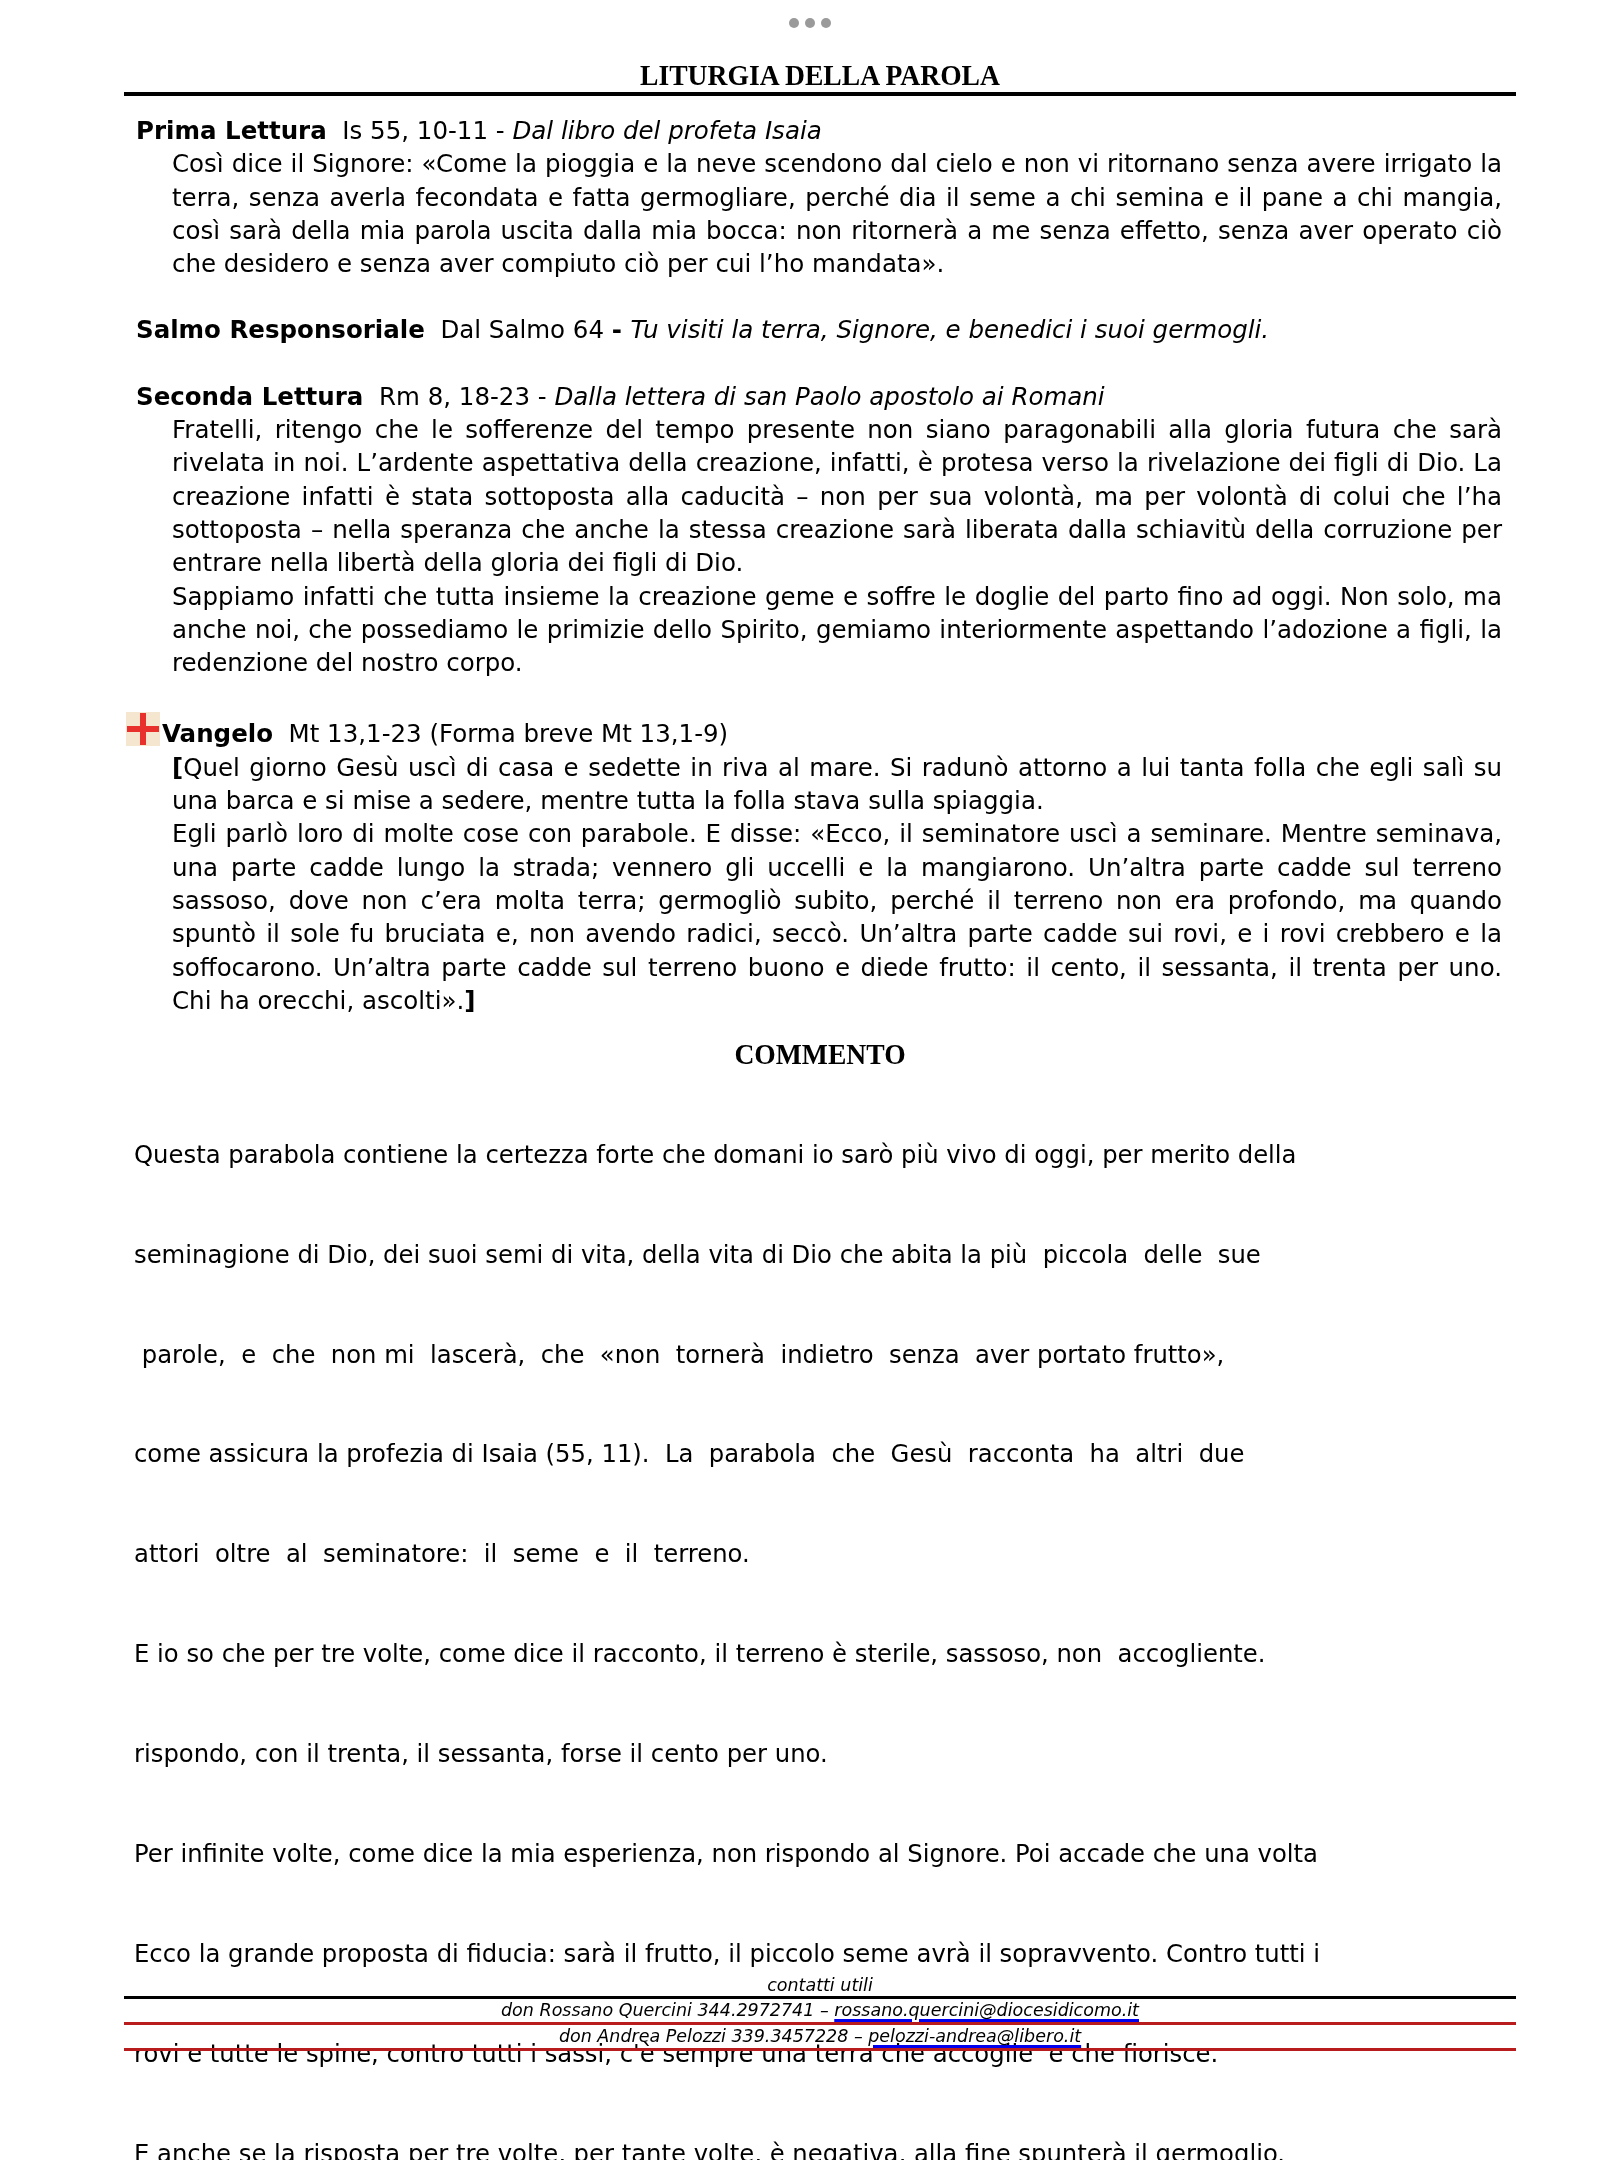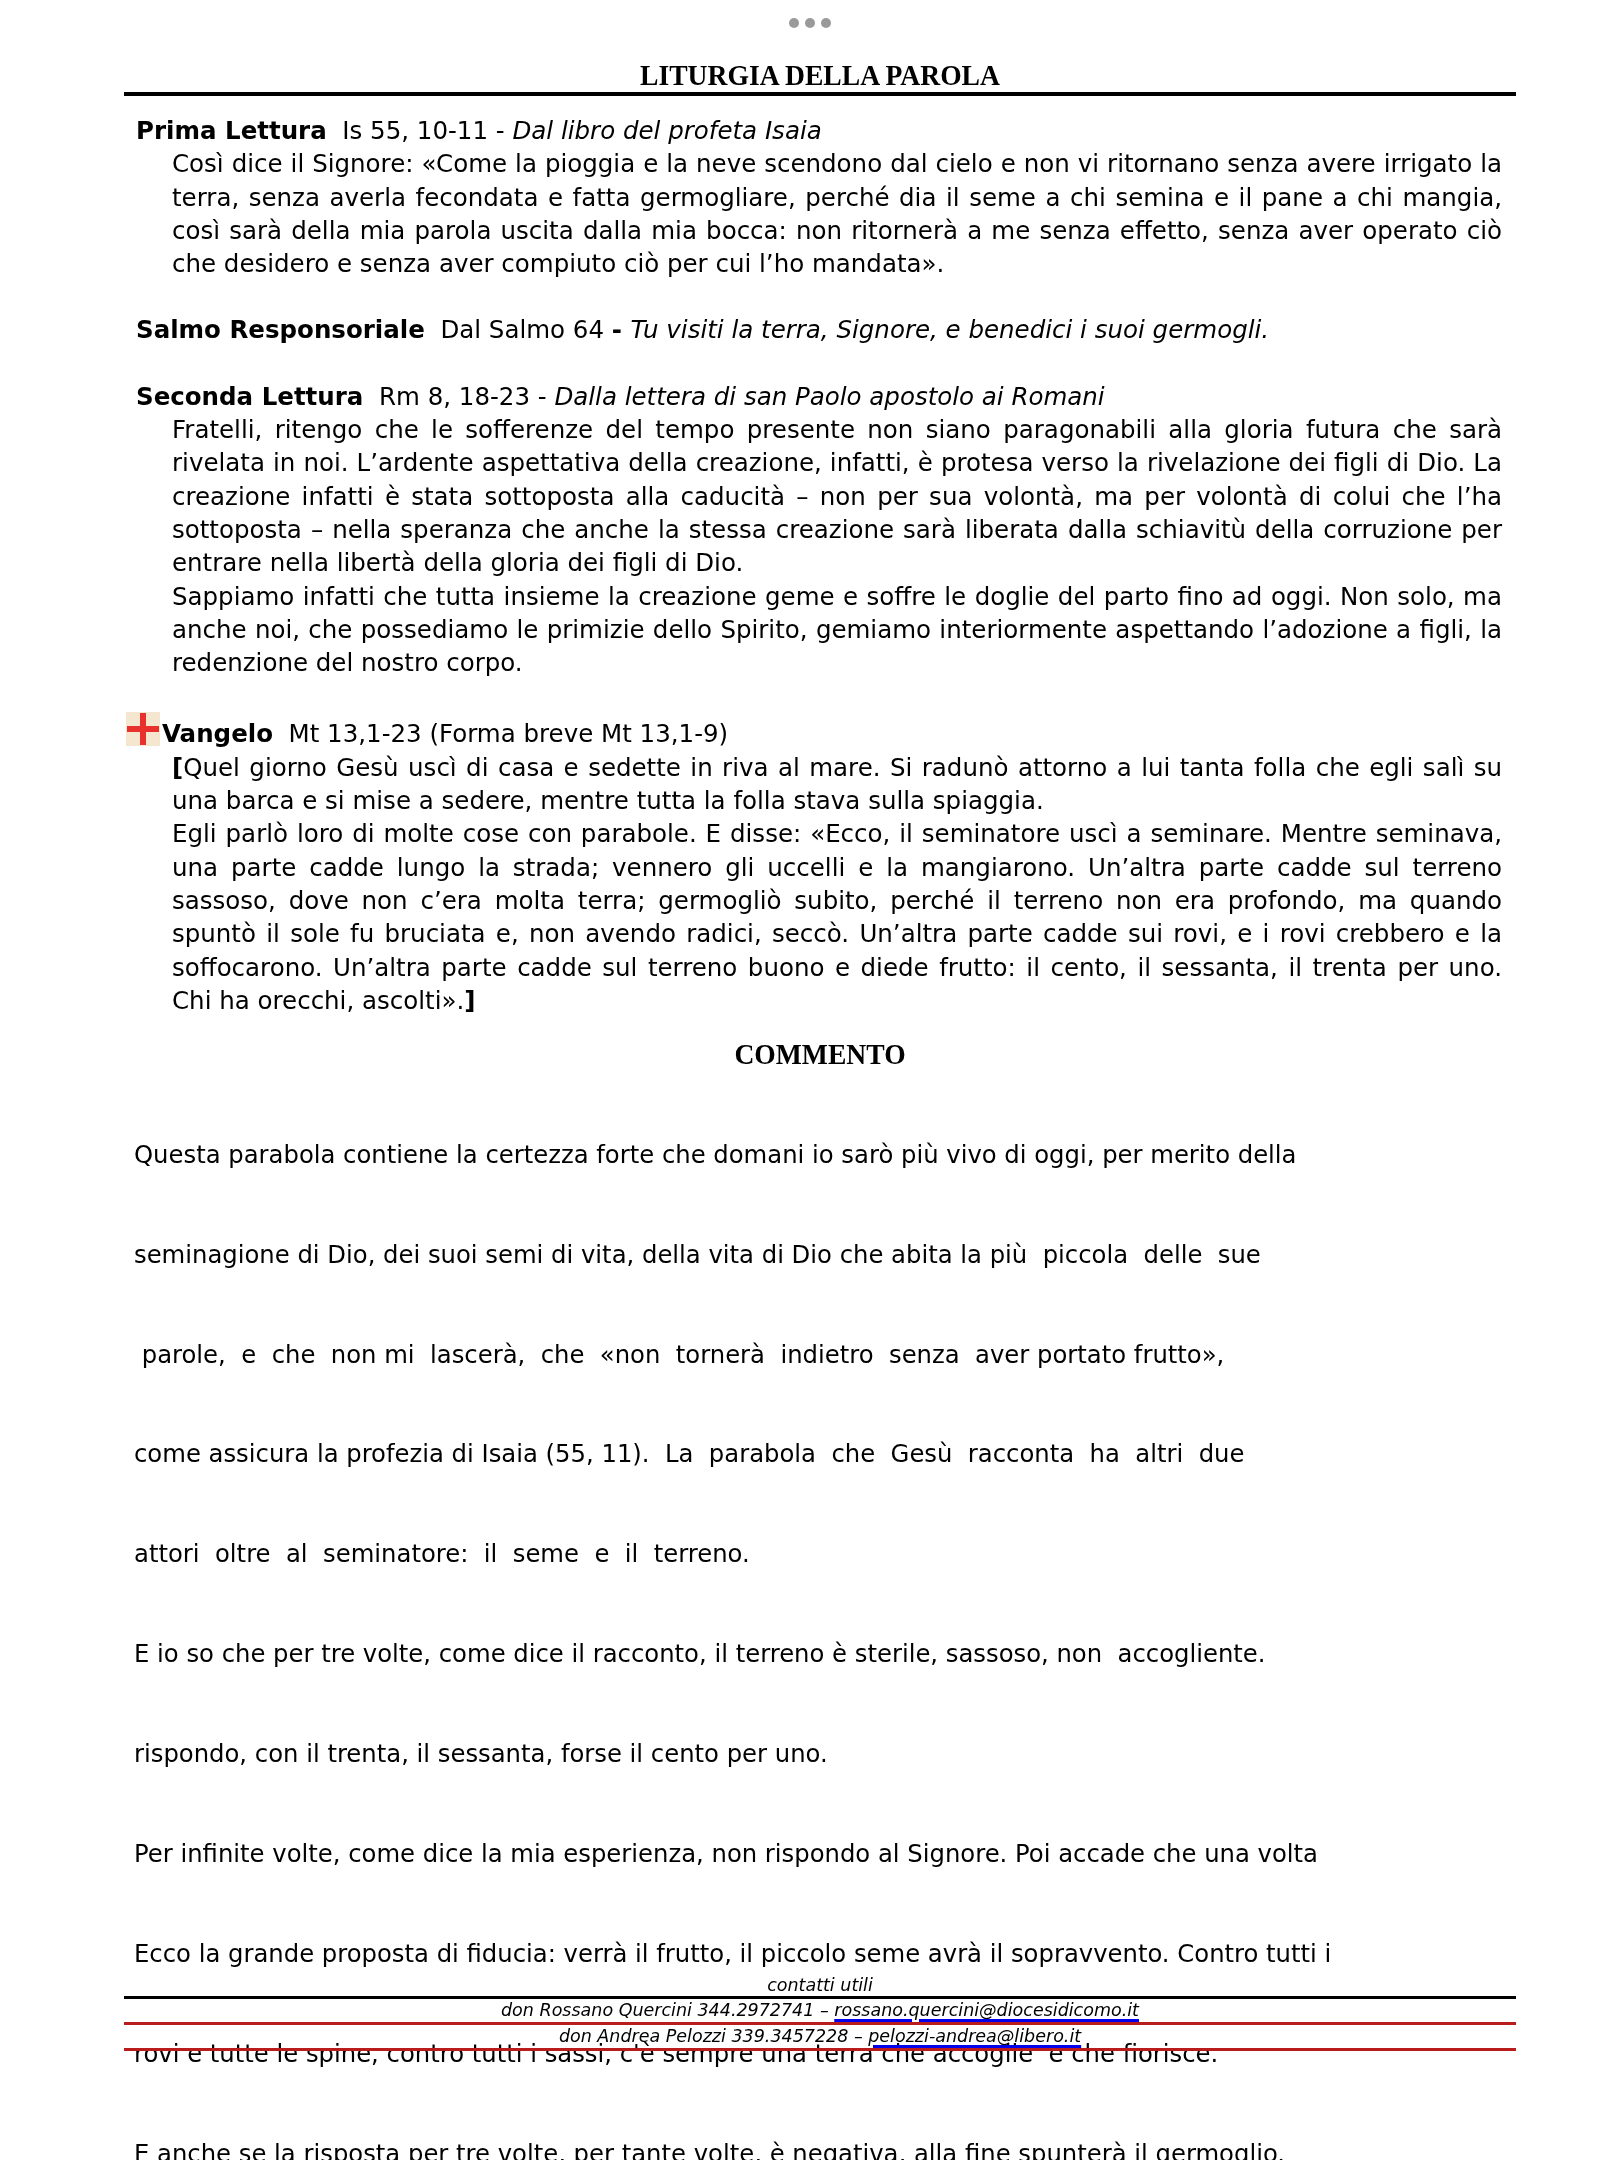--- a/index.html
+++ b/index.html
@@ -75,21 +75,21 @@
 
   <div class="comment sans">
     <div>Questa parabola contiene la certezza forte che domani io sarò più vivo di oggi, per merito della</div>
     <div>seminagione di Dio, dei suoi semi di vita, della vita di Dio che abita la più  piccola  delle  sue</div>
     <div> parole,  e  che  non mi  lascerà,  che  «non  tornerà  indietro  senza  aver portato frutto»,</div>
     <div>come assicura la profezia di Isaia (55, 11).  La  parabola  che  Gesù  racconta  ha  altri  due</div>
     <div>attori  oltre  al  seminatore:  il  seme  e  il  terreno.</div>
     <div>E io so che per tre volte, come dice il racconto, il terreno è sterile, sassoso, non  accogliente.</div>
     <div>rispondo, con il trenta, il sessanta, forse il cento per uno.</div>
     <div>Per infinite volte, come dice la mia esperienza, non rispondo al Signore. Poi accade che una volta</div>
-    <div>Ecco la grande proposta di fiducia: verrà il frutto, il piccolo seme avrà il sopravvento. Contro tutti i</div>
+    <div>Ecco la grande proposta di fiducia: sarà il frutto, il piccolo seme avrà il sopravvento. Contro tutti i</div>
     <div>rovi e tutte le spine, contro tutti i sassi, c'è sempre una terra che accoglie  e che fiorisce.</div>
     <div>E anche se la risposta per tre volte, per tante volte, è negativa, alla fine spunterà il germoglio.</div>
     
     
     
     
     
     
   </div>
 

